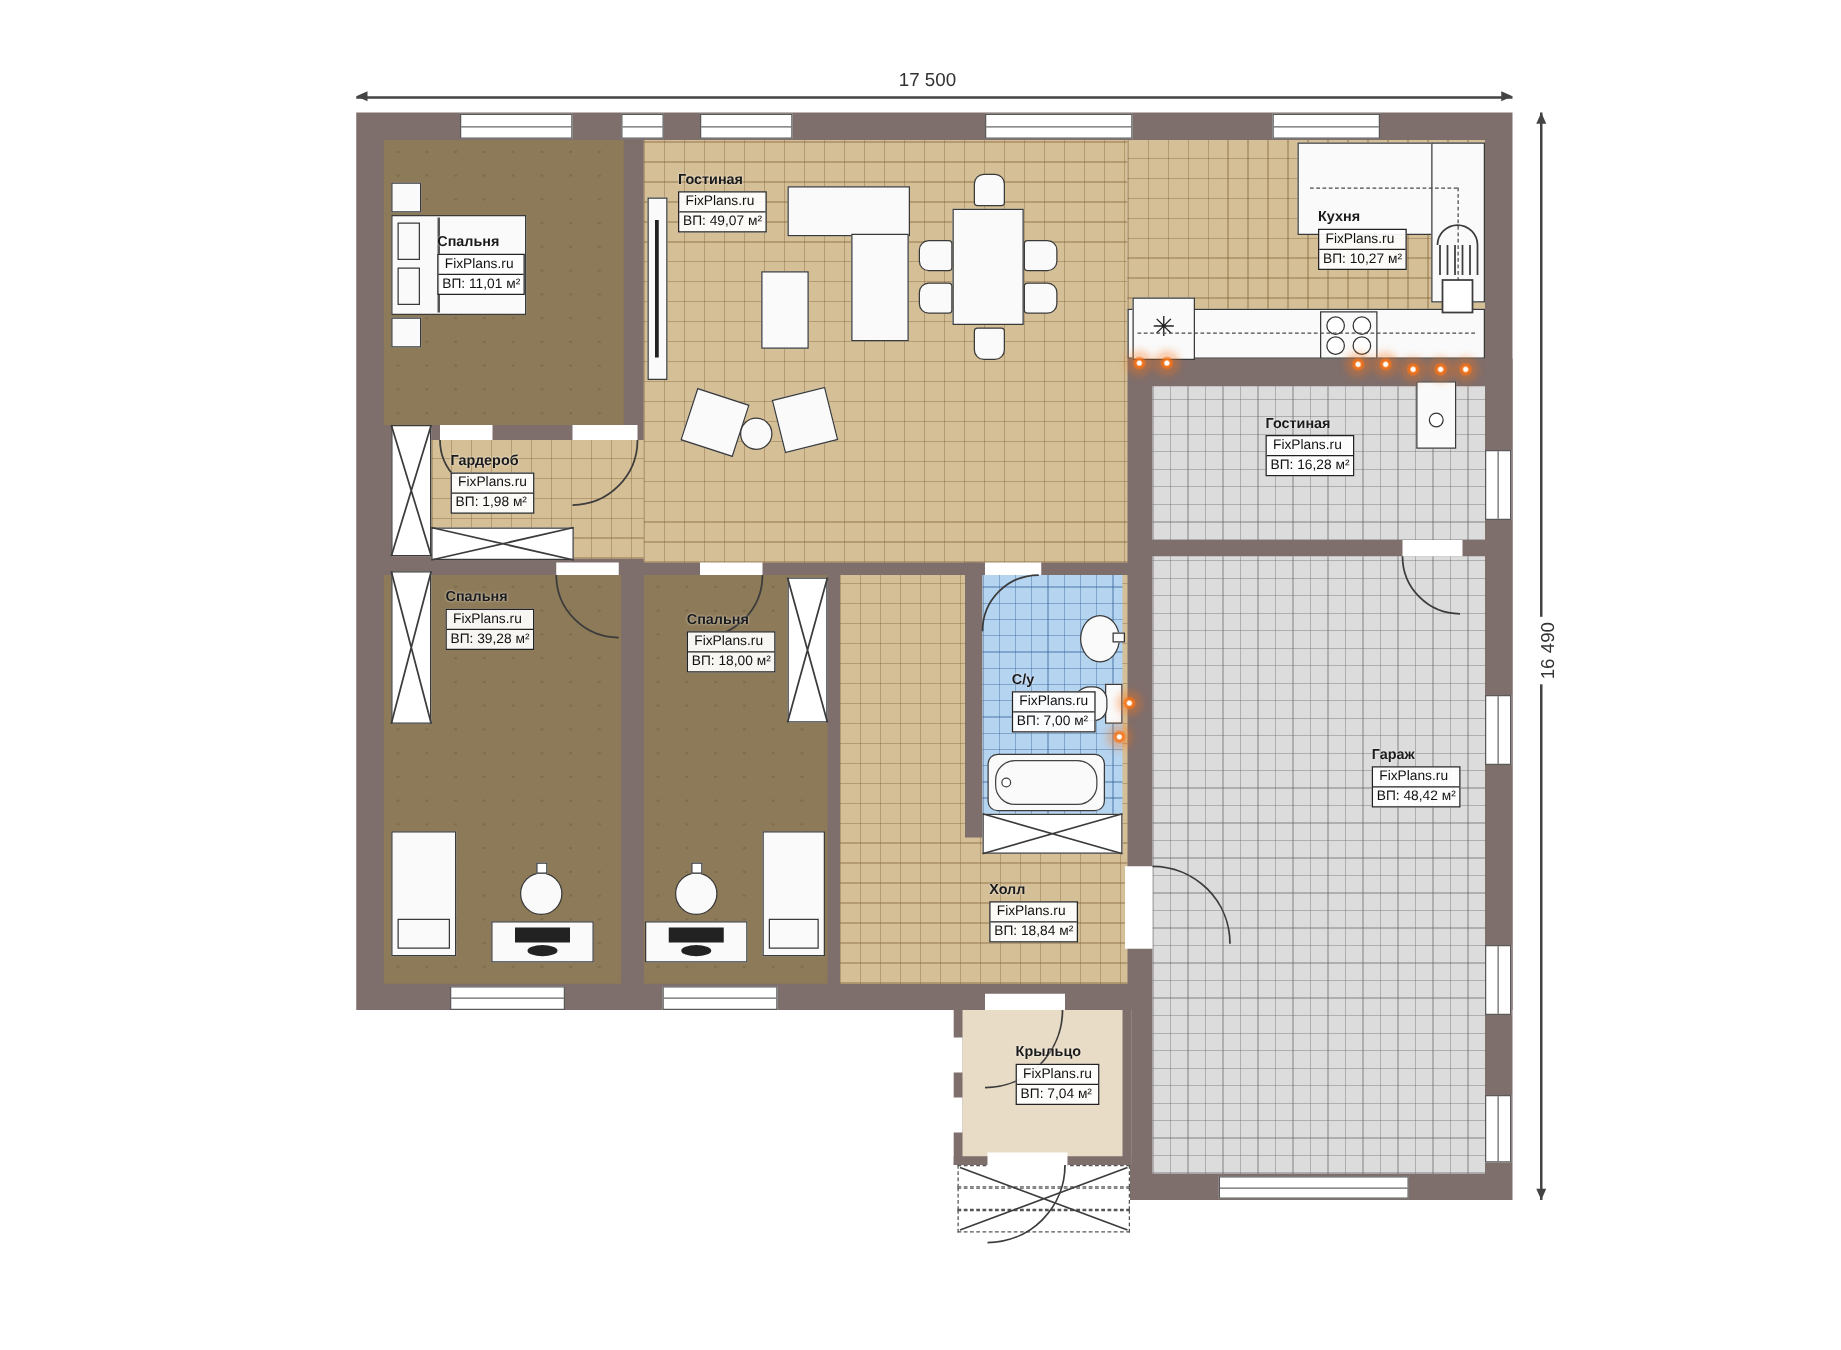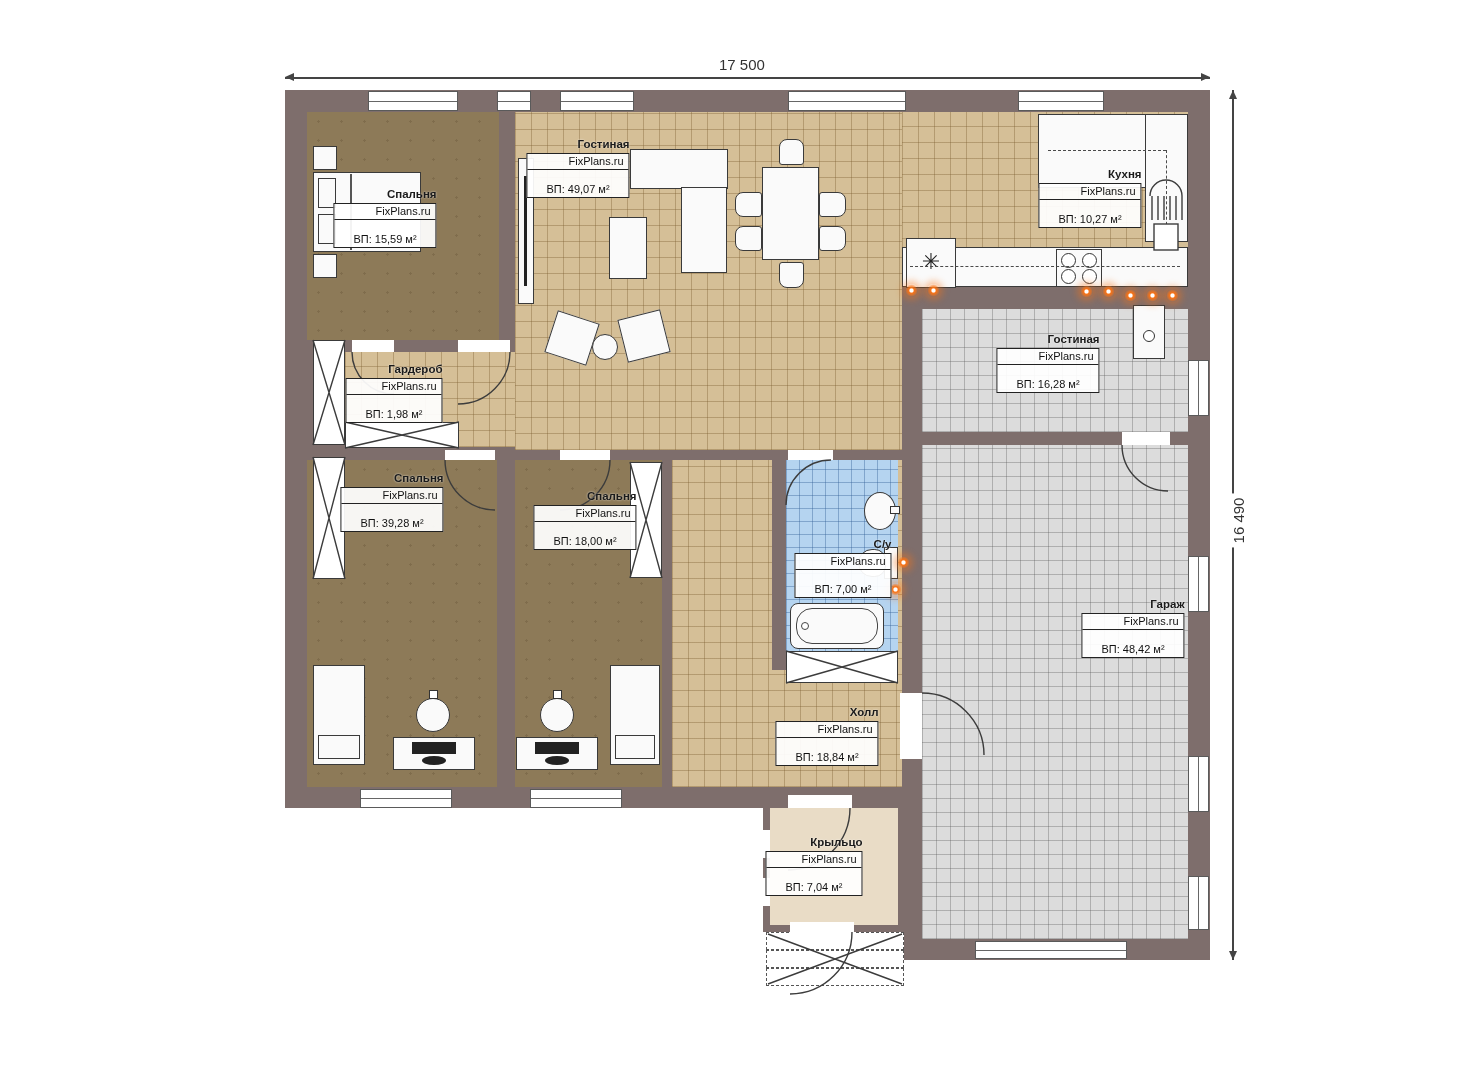--- a/index.html
+++ b/index.html
@@ -16,25 +16,25 @@
      repeating-linear-gradient(90deg,rgba(90,90,90,.35) 0 1px,transparent 1px 14px);}
   .tile-blue{background-color:#b5d4f0;background-image:
      repeating-linear-gradient(0deg,rgba(50,95,150,.40) 0 1px,transparent 1px 13px),
      repeating-linear-gradient(90deg,rgba(50,95,150,.40) 0 1px,transparent 1px 13px);}
   .floor-brown{background:#8d7a58;background-image:radial-gradient(rgba(60,45,20,.18) 8%,transparent 9%);background-size:23px 19px;}
   .floor-porch{background:#e9dcc6;}
   .furn{background:#fafafa;border:1.5px solid #3a3a3a;z-index:10;}
   .opening{background:#fff;z-index:12;}
   .win-h{z-index:14;border:1px solid #5a5a5a;background:linear-gradient(#666,#666) center/100% 1px no-repeat #fff;}
   .win-v{z-index:14;border:1px solid #5a5a5a;background:linear-gradient(#666,#666) center/1px 100% no-repeat #fff;}
-  .room-label{transform:translateX(-50%);text-align:right;font-size:11px;line-height:1.15;z-index:30;}
+  .room-label{transform:translateX(-50%);text-align:left;font-size:11px;line-height:1.15;z-index:30;}
   .rl-name{font-weight:bold;font-size:11.5px;margin-bottom:2px;color:#1a1a1a;text-shadow:0 0 2px rgba(255,255,255,.8);}
   .rl-box{display:inline-block;border:1.5px solid #222;background:rgba(255,255,255,.93);}
   .rl-brand{padding:1px 5px;border-bottom:1.5px solid #222;white-space:nowrap;}
-  .rl-area{padding:1px 19px;white-space:nowrap;margin-top:12px;}
+  .rl-area{padding:1px 3px;white-space:nowrap;}
   .radiator{width:13px;height:13px;border-radius:50%;z-index:26;
     background:radial-gradient(circle,#fff 0 16%,#f97316 30%,rgba(249,115,22,.55) 55%,rgba(249,115,22,.12) 72%,transparent 75%);
     box-shadow:0 0 7px 3px rgba(249,115,22,.45);}
   .dim{background:#444;z-index:5;}
   .dim-label{font-size:15px;color:#333;z-index:6;background:#fff;padding:0 4px;}
   .arrow{width:0;height:0;z-index:6;}
   svg.overlay{position:absolute;left:0;top:0;z-index:20;pointer-events:none;}
   .xbox{background:#fff;border:1.5px solid #3a3a3a;z-index:10;}
   .step{background:#fff;border:1px dashed #555;z-index:9;}
   .burner{position:absolute;width:13px;height:13px;border:1.2px solid #333;border-radius:50%;background:#fff;}
@@ -206,21 +206,21 @@
       <path d="M 1150 196 A 16 16 0 0 1 1182 196"></path>
       <path d="M1152 196 V220 M1158 196 V220 M1164 196 V220 M1170 196 V220 M1176 196 V220 M1182 196 V220"></path>
       <rect x="1154" y="224" width="24" height="26" fill="#fff"></rect>
     </g>
   </svg>
 
   <div class="abs room-label" style="left:385px;top:188px;">
     <div class="rl-name">Спальня</div>
     <div class="rl-box">
       <div class="rl-brand">FixPlans.ru</div>
-      <div class="rl-area">ВП: 15,59 м²</div>
+      <div class="rl-area">ВП: 11,01 м²</div>
     </div>
   </div>
 
   <div class="abs room-label" style="left:578px;top:138px;">
     <div class="rl-name">Гостиная</div>
     <div class="rl-box">
       <div class="rl-brand">FixPlans.ru</div>
       <div class="rl-area">ВП: 49,07 м²</div>
     </div>
   </div>
@@ -282,21 +282,21 @@
   </div>
 
   <div class="abs room-label" style="left:827px;top:706px;">
     <div class="rl-name">Холл</div>
     <div class="rl-box">
       <div class="rl-brand">FixPlans.ru</div>
       <div class="rl-area">ВП: 18,84 м²</div>
     </div>
   </div>
 
-  <div class="abs room-label" style="left:814px;top:836px;">
+  <div class="abs room-label" style="left:846px;top:836px;">
     <div class="rl-name">Крыльцо</div>
     <div class="rl-box">
       <div class="rl-brand">FixPlans.ru</div>
       <div class="rl-area">ВП: 7,04 м²</div>
     </div>
   </div>
 
 </div>
 
 </body></html>

